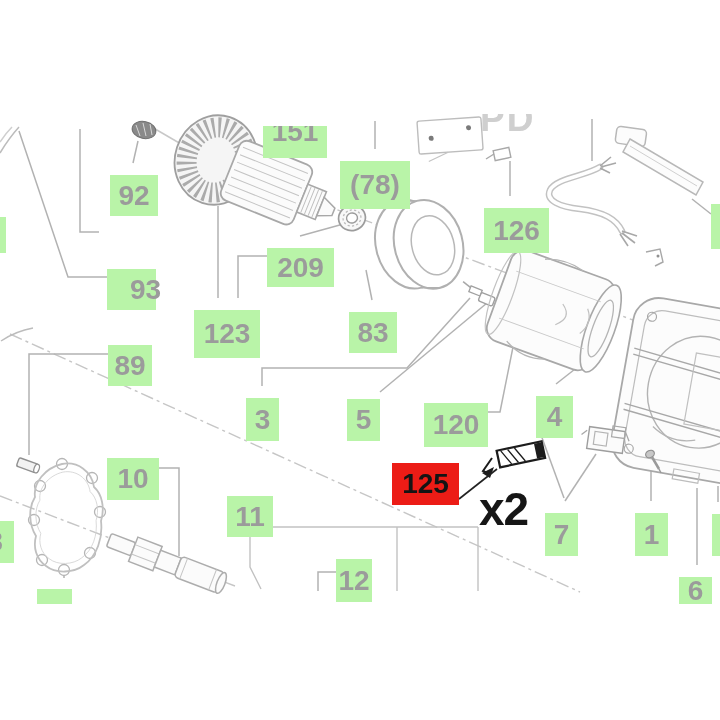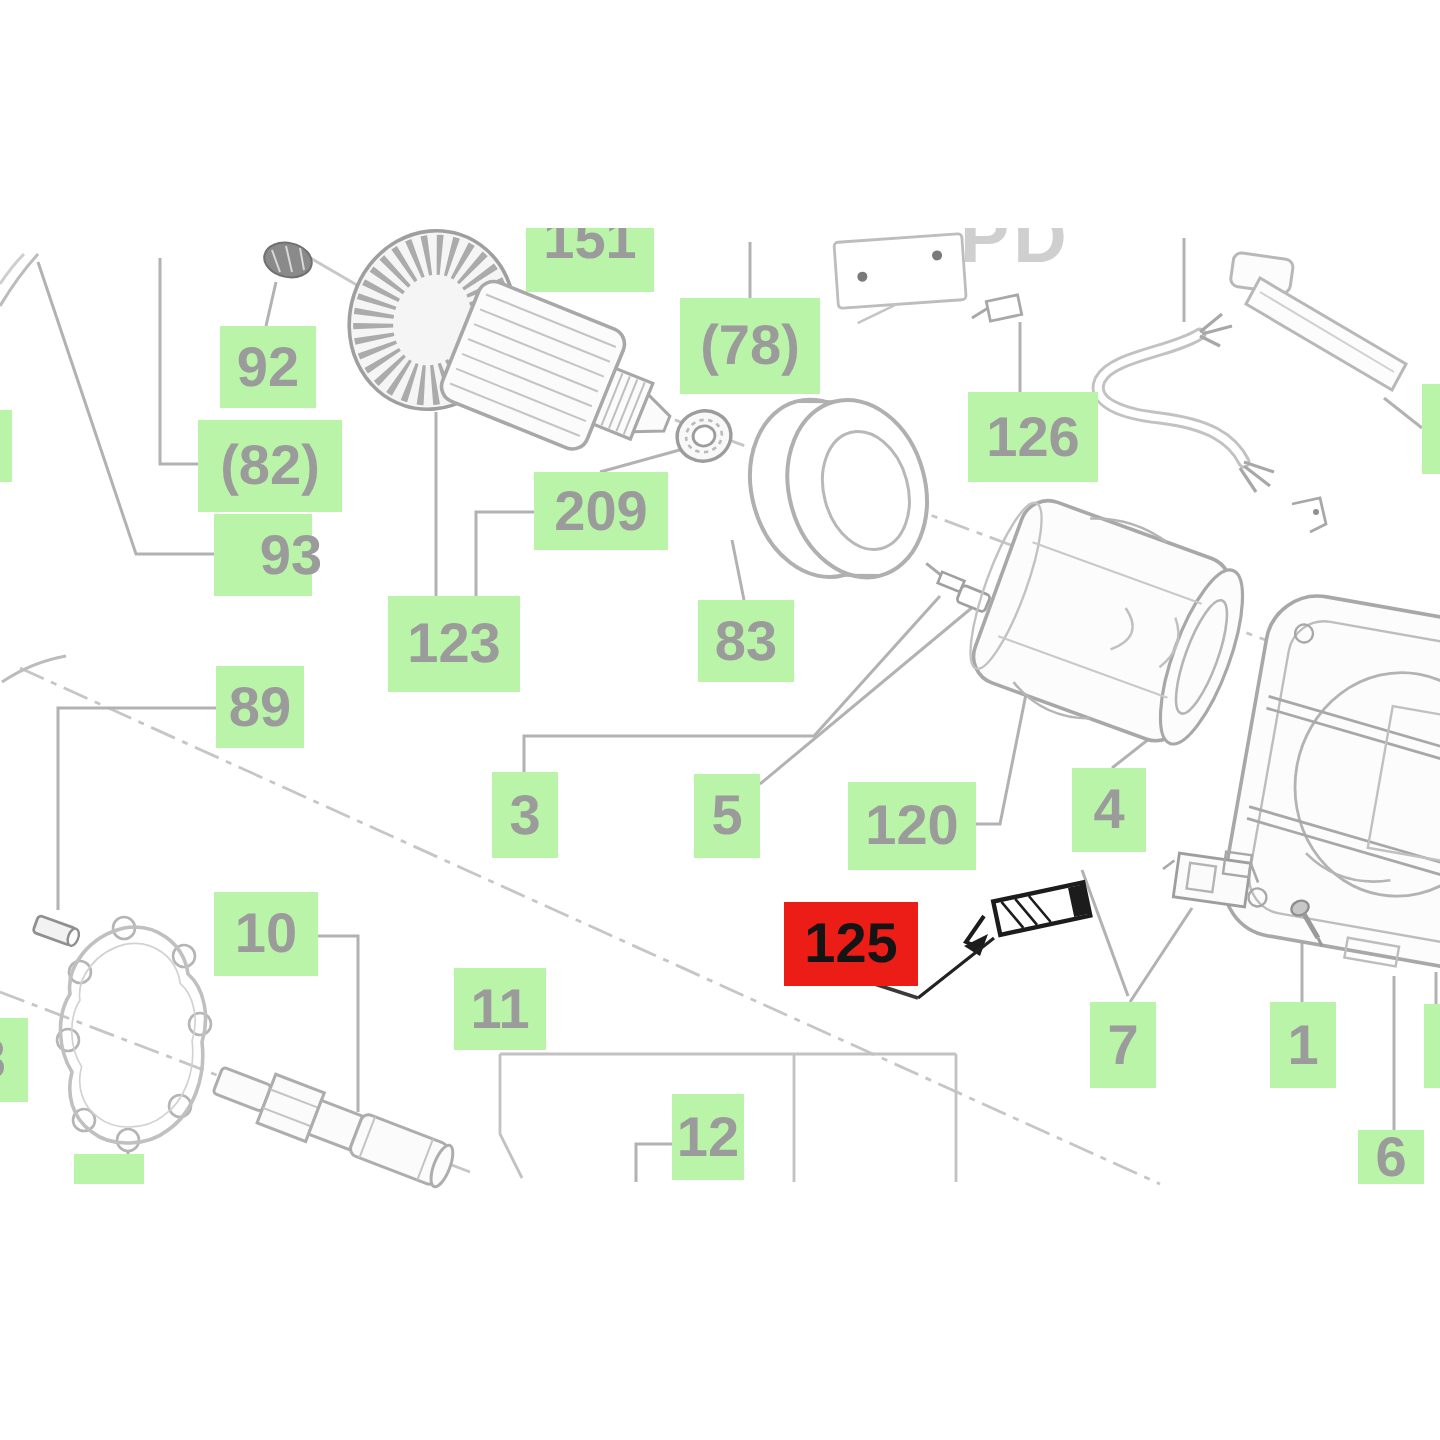--- a/index.html
+++ b/index.html
@@ -2,21 +2,21 @@
 <html><head>
 <meta charset="utf-8">
 <style>
   html,body{margin:0;padding:0;background:#ffffff;}
   .stage{position:relative;width:720px;height:720px;overflow:hidden;background:#fff;
          font-family:"Liberation Sans",sans-serif;}
   .stage svg{position:absolute;left:0;top:0;}
   #labels{position:absolute;left:0;top:0;width:720px;height:720px;pointer-events:none;}
   .plabel{position:absolute;display:flex;align-items:center;justify-content:center;
           background:#b9f4a8;color:#9b9b9b;font-weight:700;font-size:28px;
-          line-height:28px;box-sizing:border-box;pointer-events:auto;}
+          line-height:28px;box-sizing:border-box;pointer-events:auto;margin-top:12px;}
   .plabel span{display:block;white-space:nowrap;}
   .plabel.red{background:#ec1c16;color:#141414;}
   .plabel.clip-top{overflow:hidden;align-items:flex-start;}
   .plabel.clip-bottom{overflow:hidden;align-items:flex-start;}
   .qty{position:absolute;left:479px;top:482px;font-weight:700;font-size:46px;
        color:#161616;letter-spacing:-1px;}
   .pdmark{position:absolute;left:480px;top:114px;width:56px;height:28px;overflow:hidden;
           font-weight:700;font-size:37px;color:#cfcfcf;letter-spacing:2px;}
   .pdmark span{display:block;margin-top:-16px;}
 </style>
@@ -218,23 +218,20 @@
 
 </svg>
 
 <div id="labels">
       <div class="plabel clip-top" style="left: 263px; top: 114px; width: 64px; height: 32px;">
         <span style="margin-top: -8px;">151</span>
       </div>
       <div class="plabel" style="left: 110px; top: 163px; width: 48px; height: 41px;">
         <span>92</span>
       </div>
-      <div class="plabel" style="left: 99px; top: 210px; width: 72px; height: 46px;">
-        <span>(82)</span>
-      </div>
       <div class="plabel" style="left: 107px; top: 257px; width: 49px; height: 41px; padding-left: 28px;">
         <span>93</span>
       </div>
       <div class="plabel" style="left: 194px; top: 298px; width: 66px; height: 48px;">
         <span>123</span>
       </div>
       <div class="plabel" style="left: 267px; top: 236px; width: 67px; height: 39px;">
         <span>209</span>
       </div>
       <div class="plabel" style="left: 340px; top: 149px; width: 70px; height: 48px;">
@@ -292,18 +289,19 @@
         <span></span>
       </div>
       <div class="plabel" style="left: 712px; top: 502px; width: 26px; height: 42px;">
         <span></span>
       </div>
       <div class="plabel" style="left: 37px; top: 577px; width: 35px; height: 15px;">
         <span></span>
       </div>
     </div>
 
+<div class="qty">x2</div>
 
 <div class="pdmark">
   <span>PD</span>
 </div>
 
 </div>
 
 </body></html>

